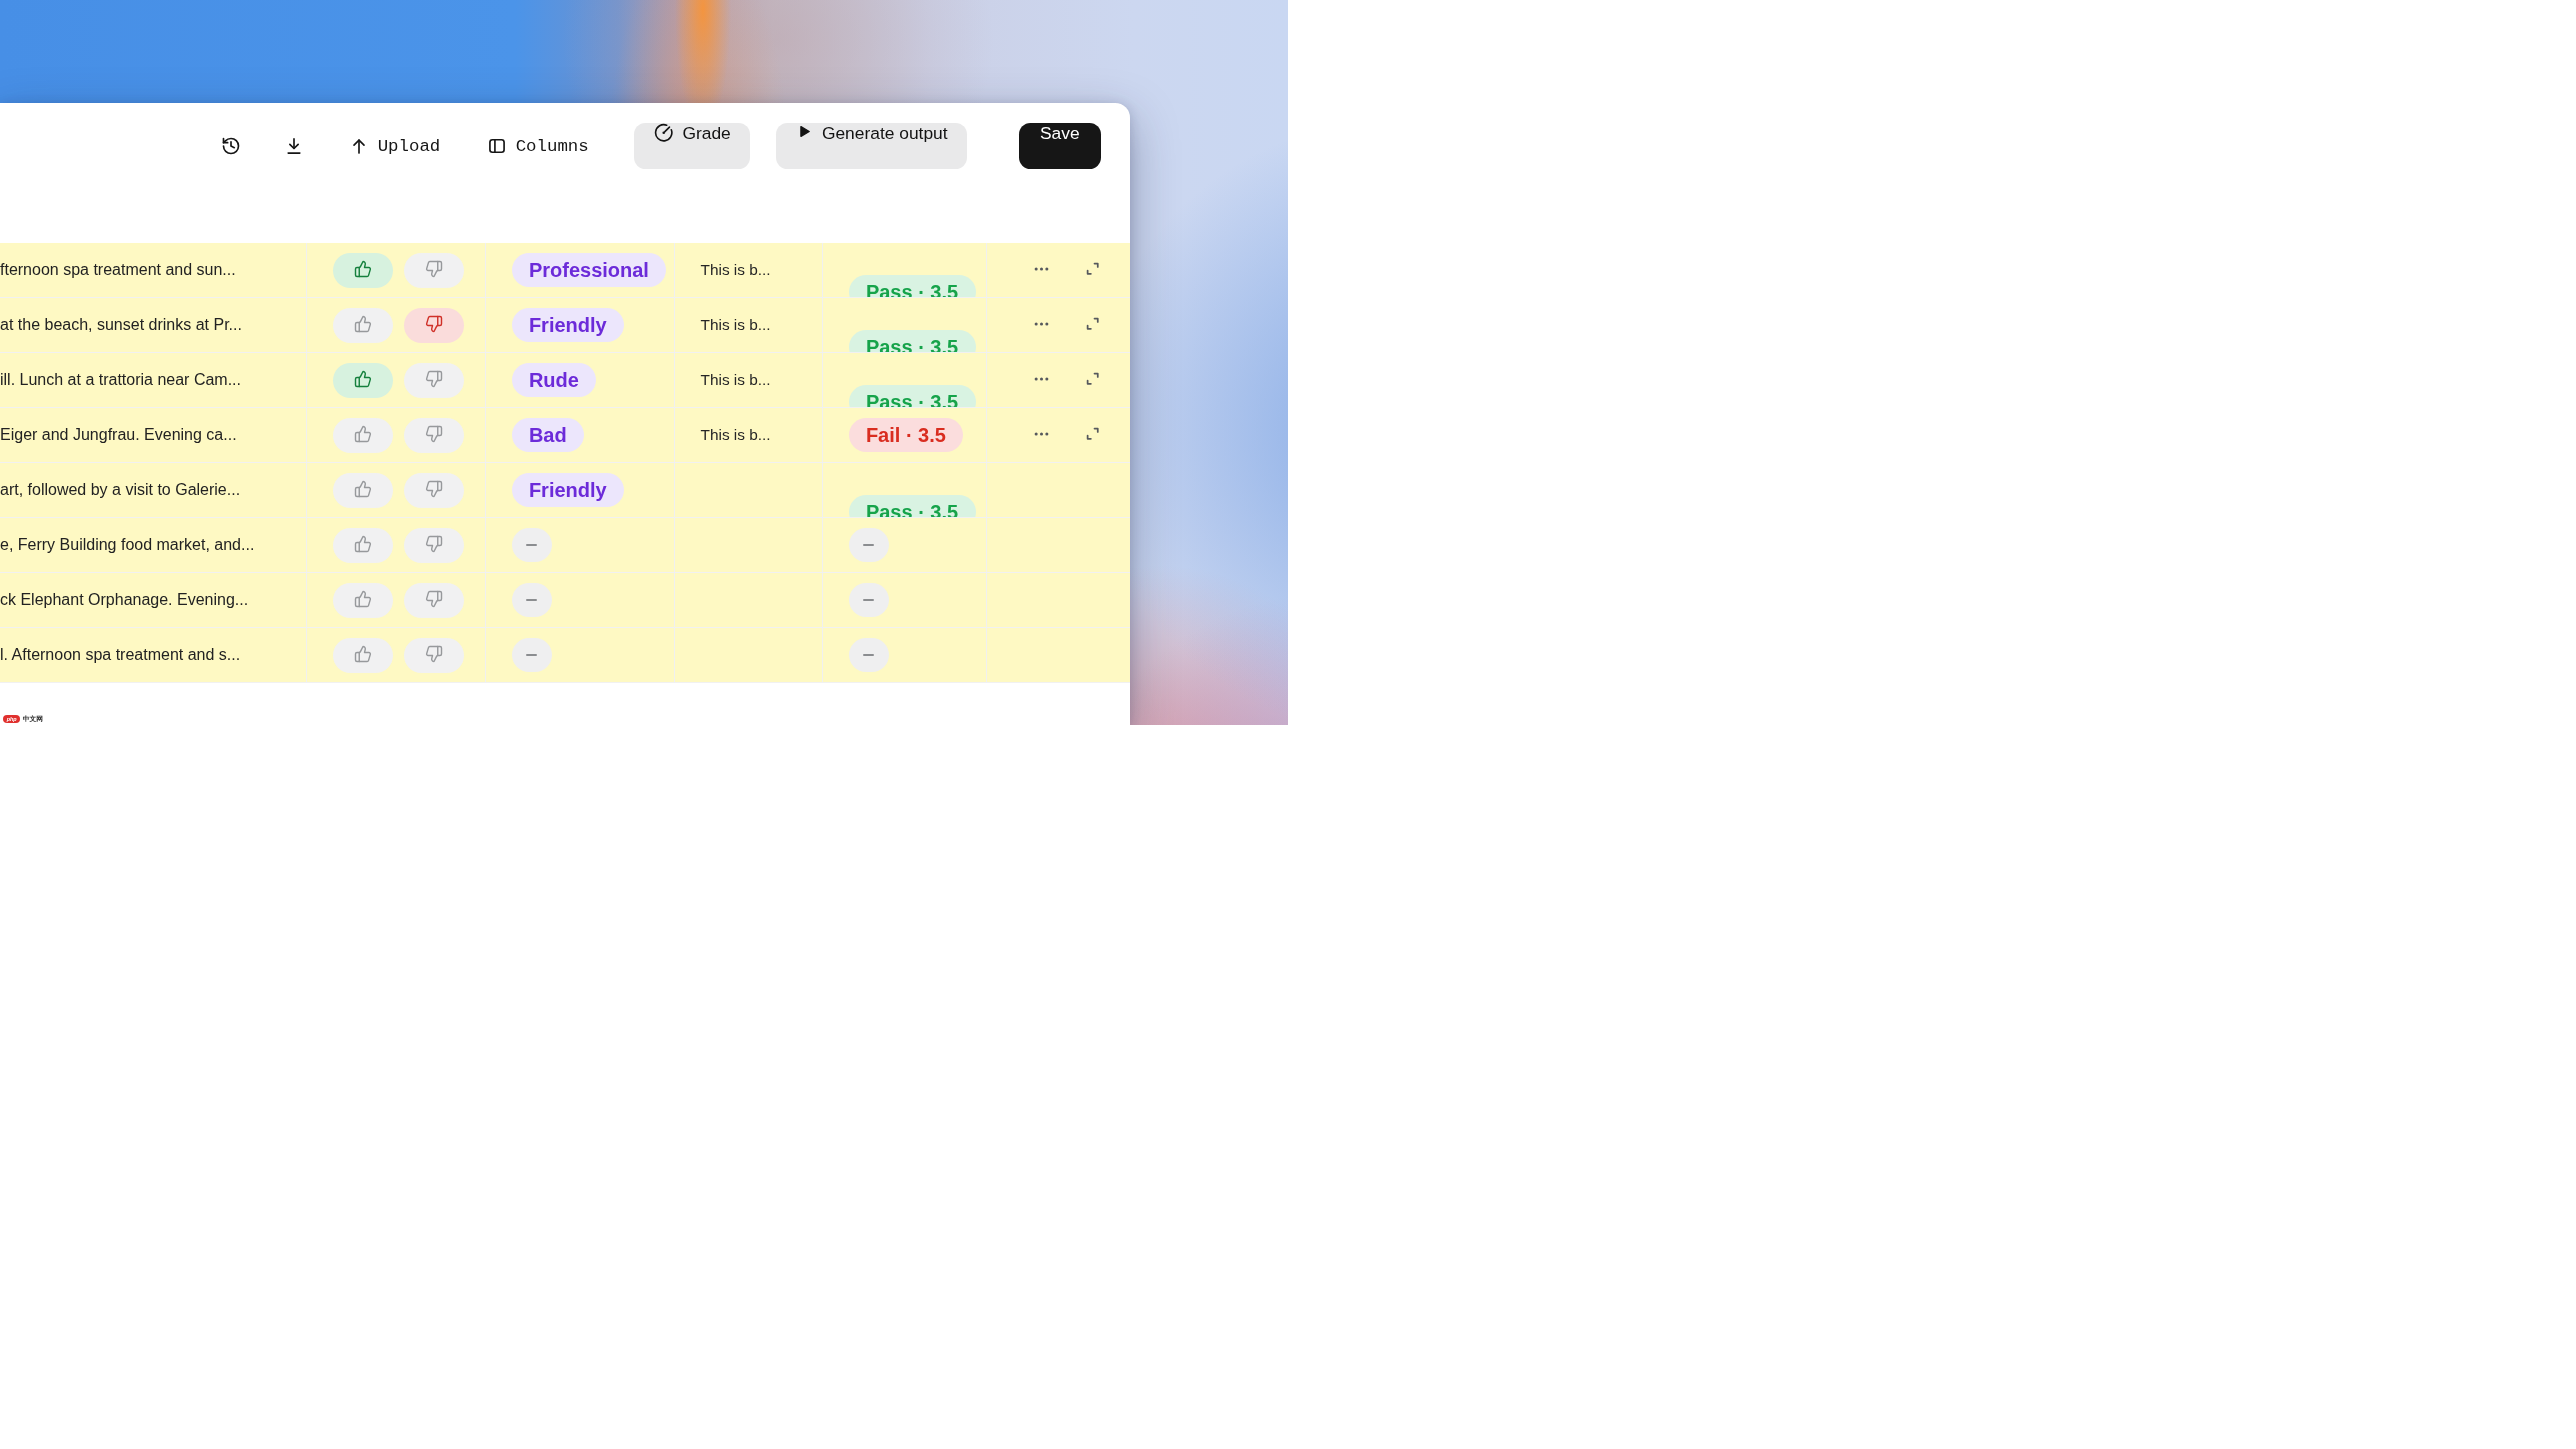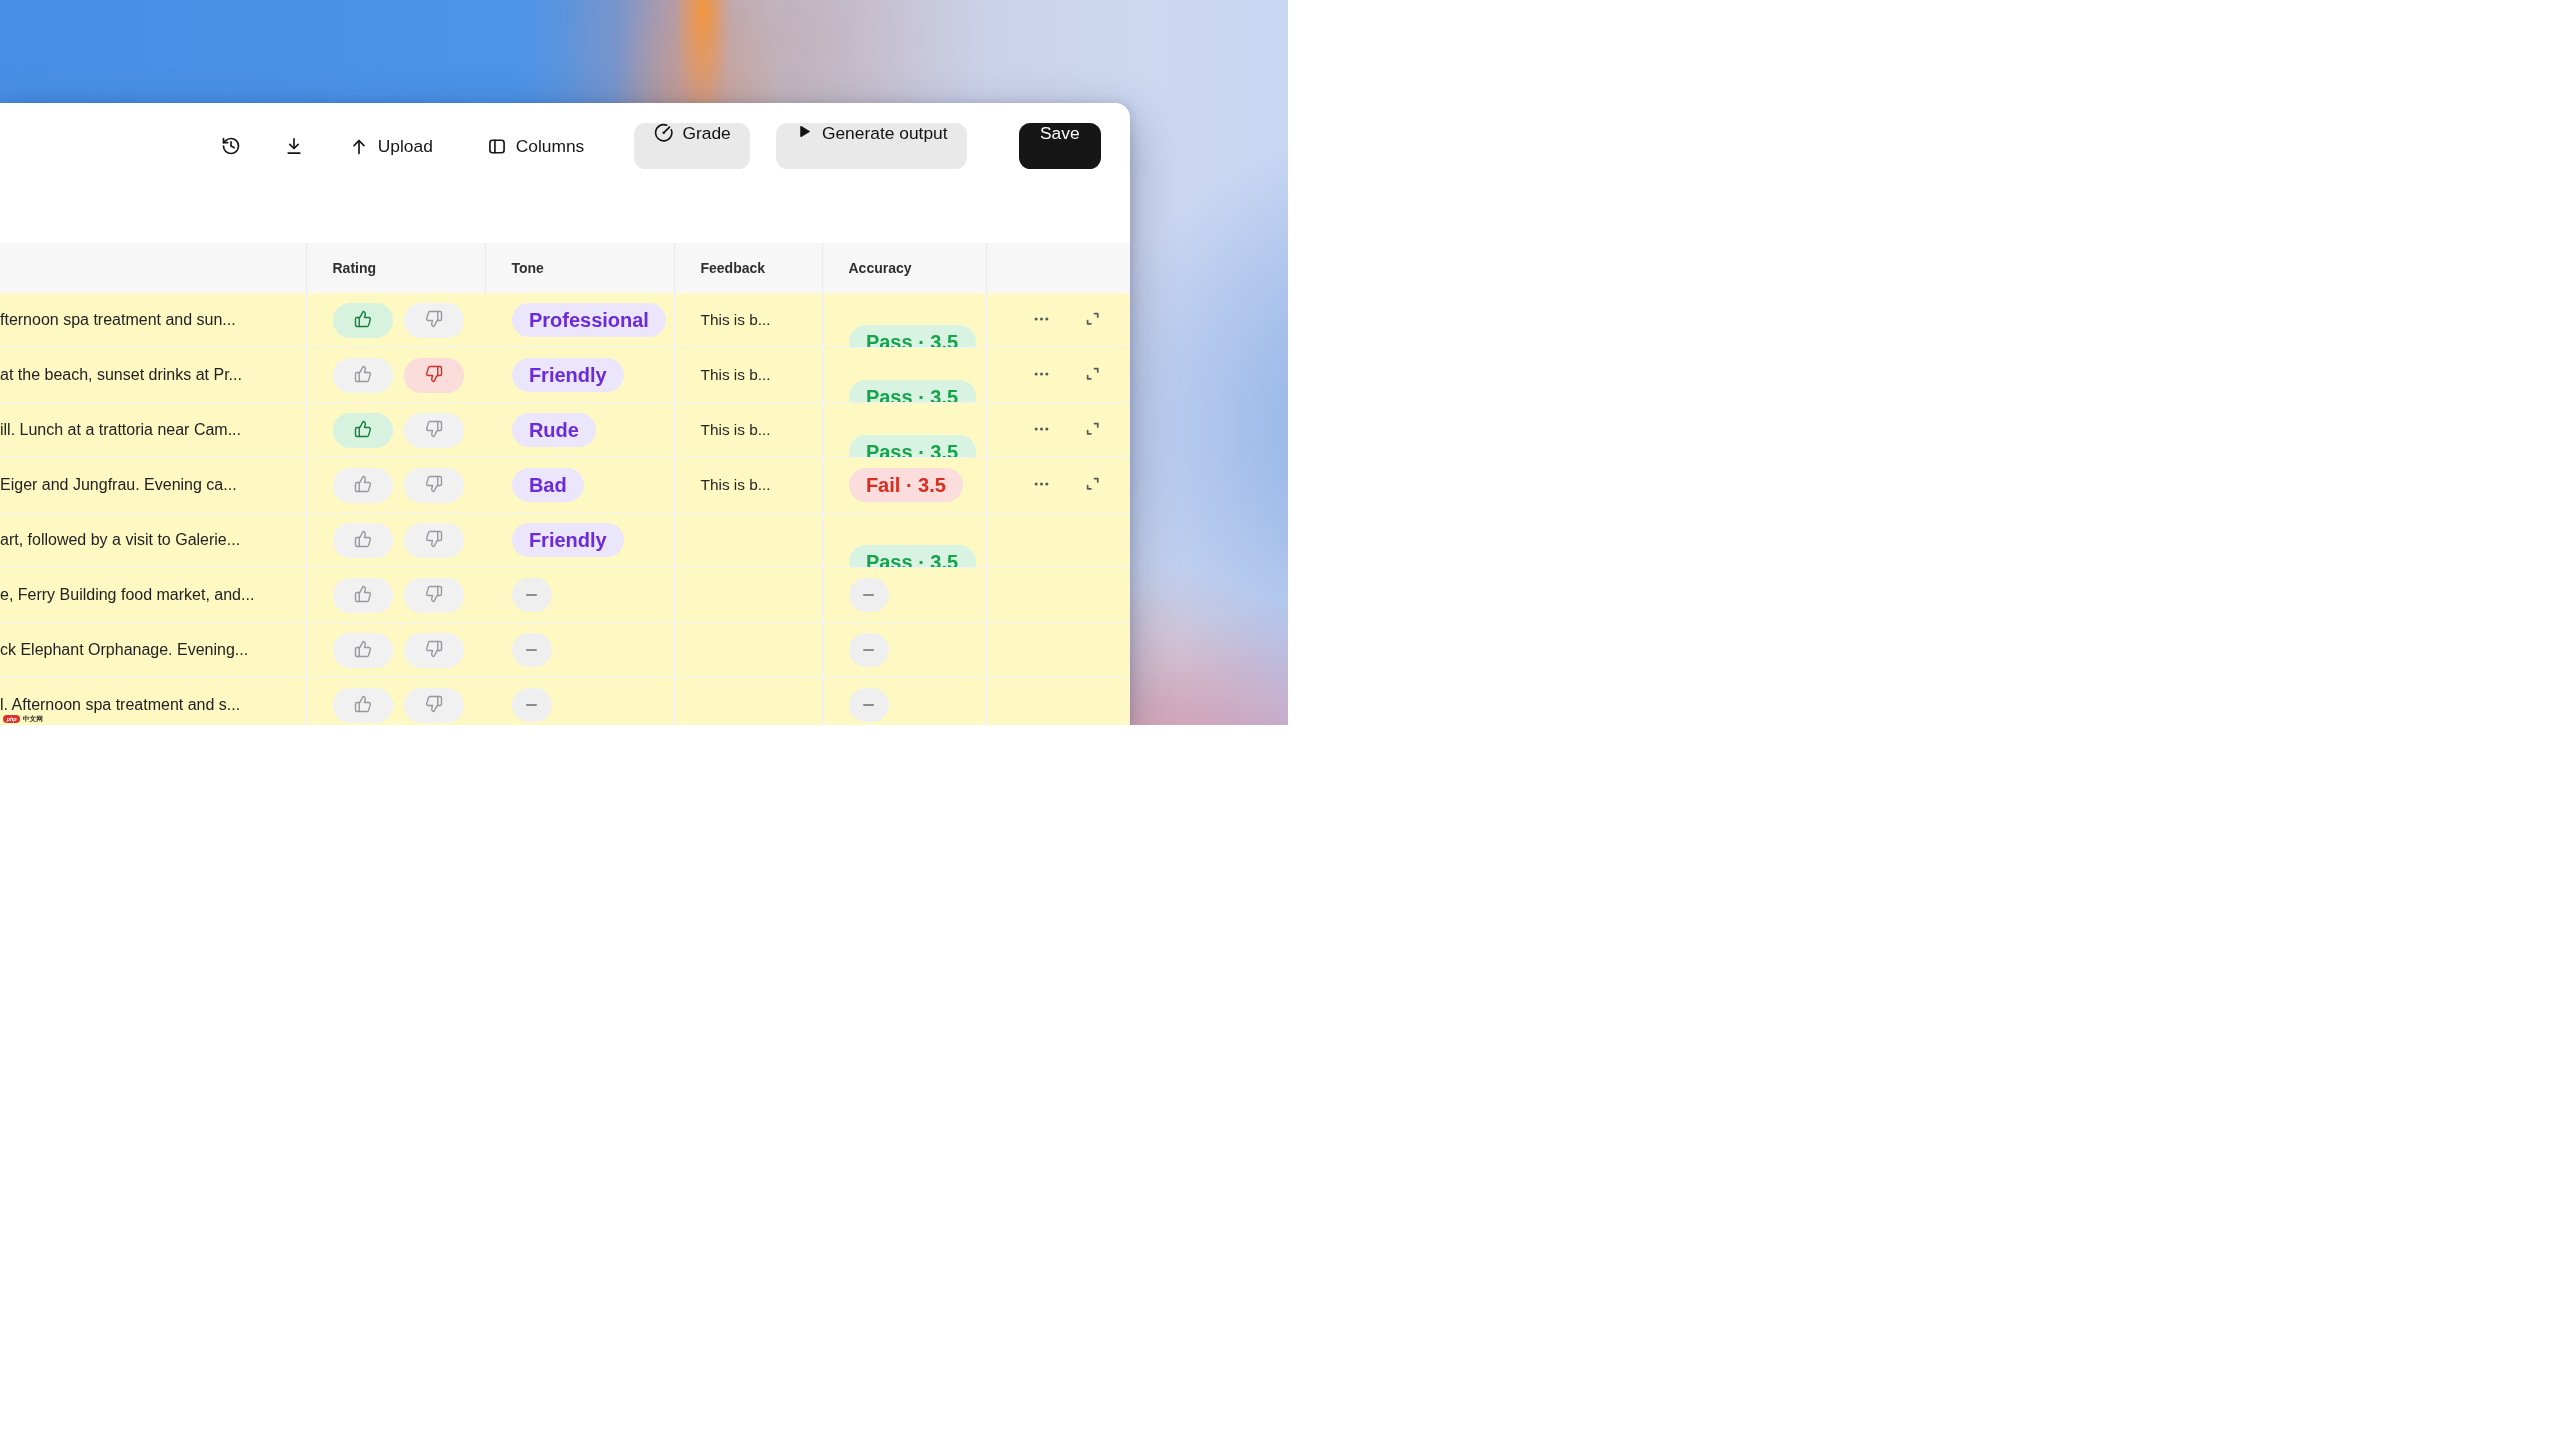--- a/index.html
+++ b/index.html
@@ -17,21 +17,21 @@
       linear-gradient(90deg,#478fe6 0%,#4b94e9 40%,#6f93cf 48%,#b39aa8 53%,#c6bfc9 60%,#cbd0e6 72%,#ccd7f0 88%,#c9d7f2 100%);
   }
   .window{
     position:absolute;left:0;top:103px;width:1130px;bottom:0;background:#fff;
     border-top-right-radius:14.8px;
     box-shadow:0 16px 47px rgba(25,35,70,.35), 0 2.7px 12px rgba(25,35,70,.18);
   }
   
   .toolbar{position:absolute;left:0;top:0;right:0;height:140px;}
   .tb{position:absolute;top:43px;transform:translateY(-50%);display:flex;align-items:center;gap:8.7px;
-      background:transparent;border:none;cursor:pointer;font-family:Liberation Sans, sans-serif;
+      background:transparent;border:none;cursor:pointer;font-family:Liberation Mono, monospace;
       font-size:17.4px;font-weight:500;color:#161616;padding:0;}
   .tb svg{display:block;}
   .pill-btn{height:46px;border-radius:11.4px;display:flex;align-items:flex-start;gap:9.4px;
       padding:0 19.5px;font-size:17.4px;font-weight:500;color:#131313;background:#e9e9ea;
       border:none;cursor:pointer;font-family:inherit;}
   .pill-btn.dark{background:#161616;color:#fff;padding:0 21px;}
   
   .table{position:absolute;left:0;top:140px;right:0;bottom:0;display:flex;flex-direction:column;}
   .grid{display:grid;grid-template-columns:307px 179px 189px 148px 164px 1fr;}
   .thead{height:50px;background:#f7f7f8;flex:none;}
@@ -126,28 +126,20 @@
           </svg>
         </span>
         <span>Generate output</span>
       </button>
       <button class="tb pill-btn dark" style="left:1019px">
         <span>Save</span>
       </button>
     </div>
 
     <div class="table">
-      <div class="grid thead">
-        <div class="th"></div>
-        <div class="th">Rating</div>
-        <div class="th">Tone</div>
-        <div class="th">Feedback</div>
-        <div class="th">Accuracy</div>
-        <div class="th"></div>
-      </div>
       <div class="tbody">
   <div class="grid t-row">
     <div class="cell text">
       <span>fternoon spa treatment and sun...</span>
     </div>
     <div class="cell">
       <button class="thumb active-up">
         <span>
           <svg width="18" height="18" viewBox="0 0 24 24" fill="none" stroke="currentColor" stroke-width="1.9" stroke-linecap="round" stroke-linejoin="round">
             <path d="M7 10v12"></path>

